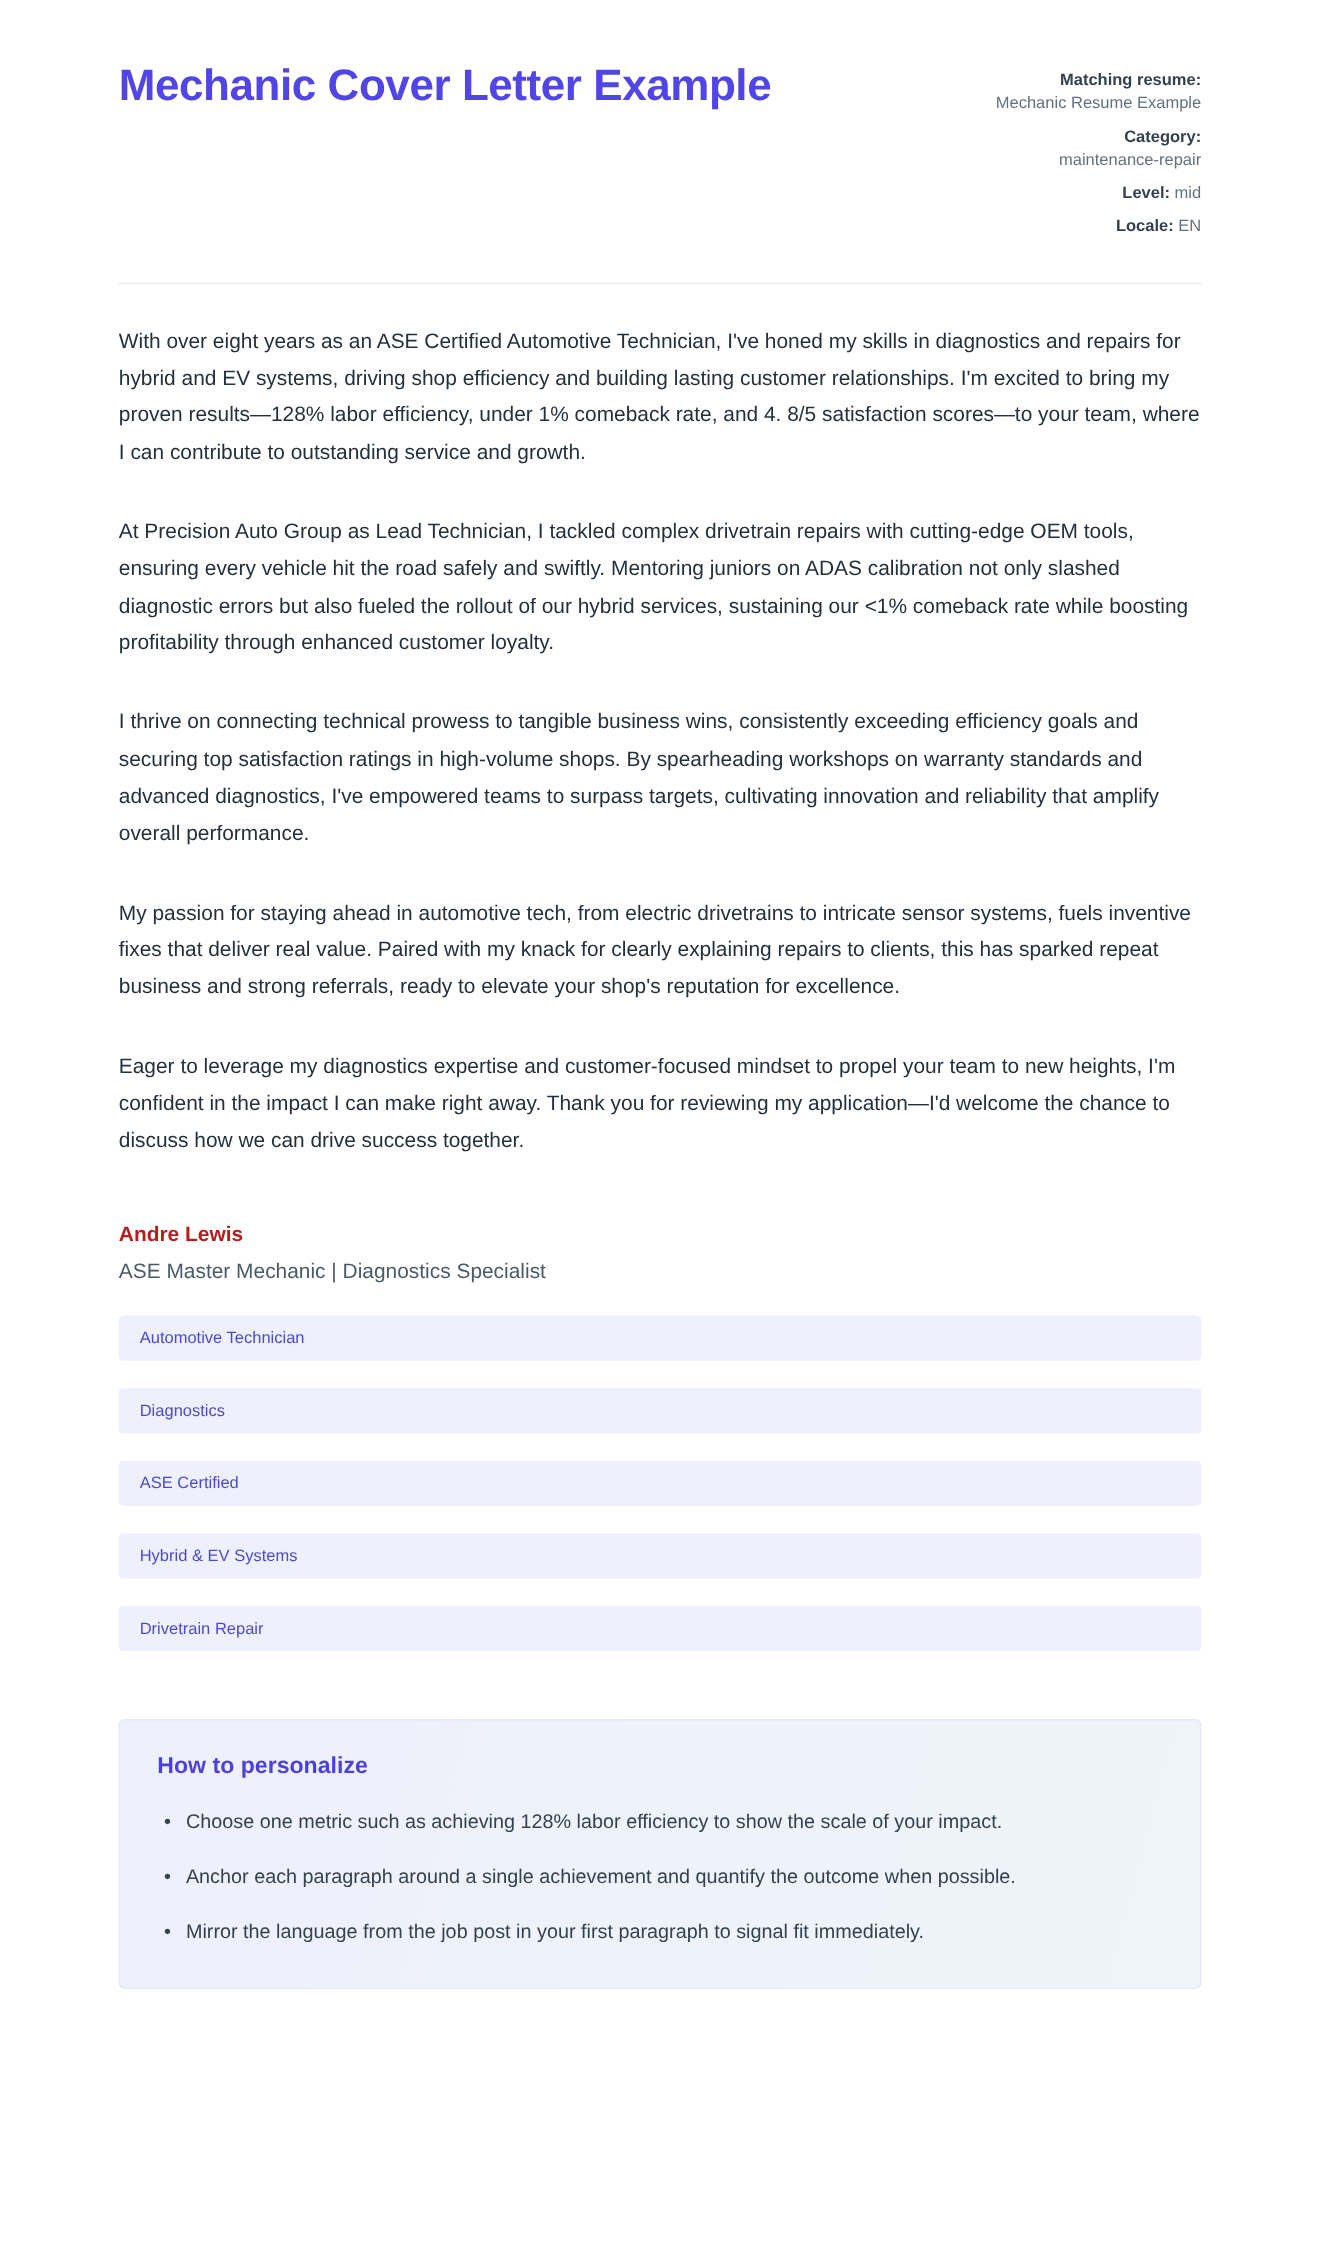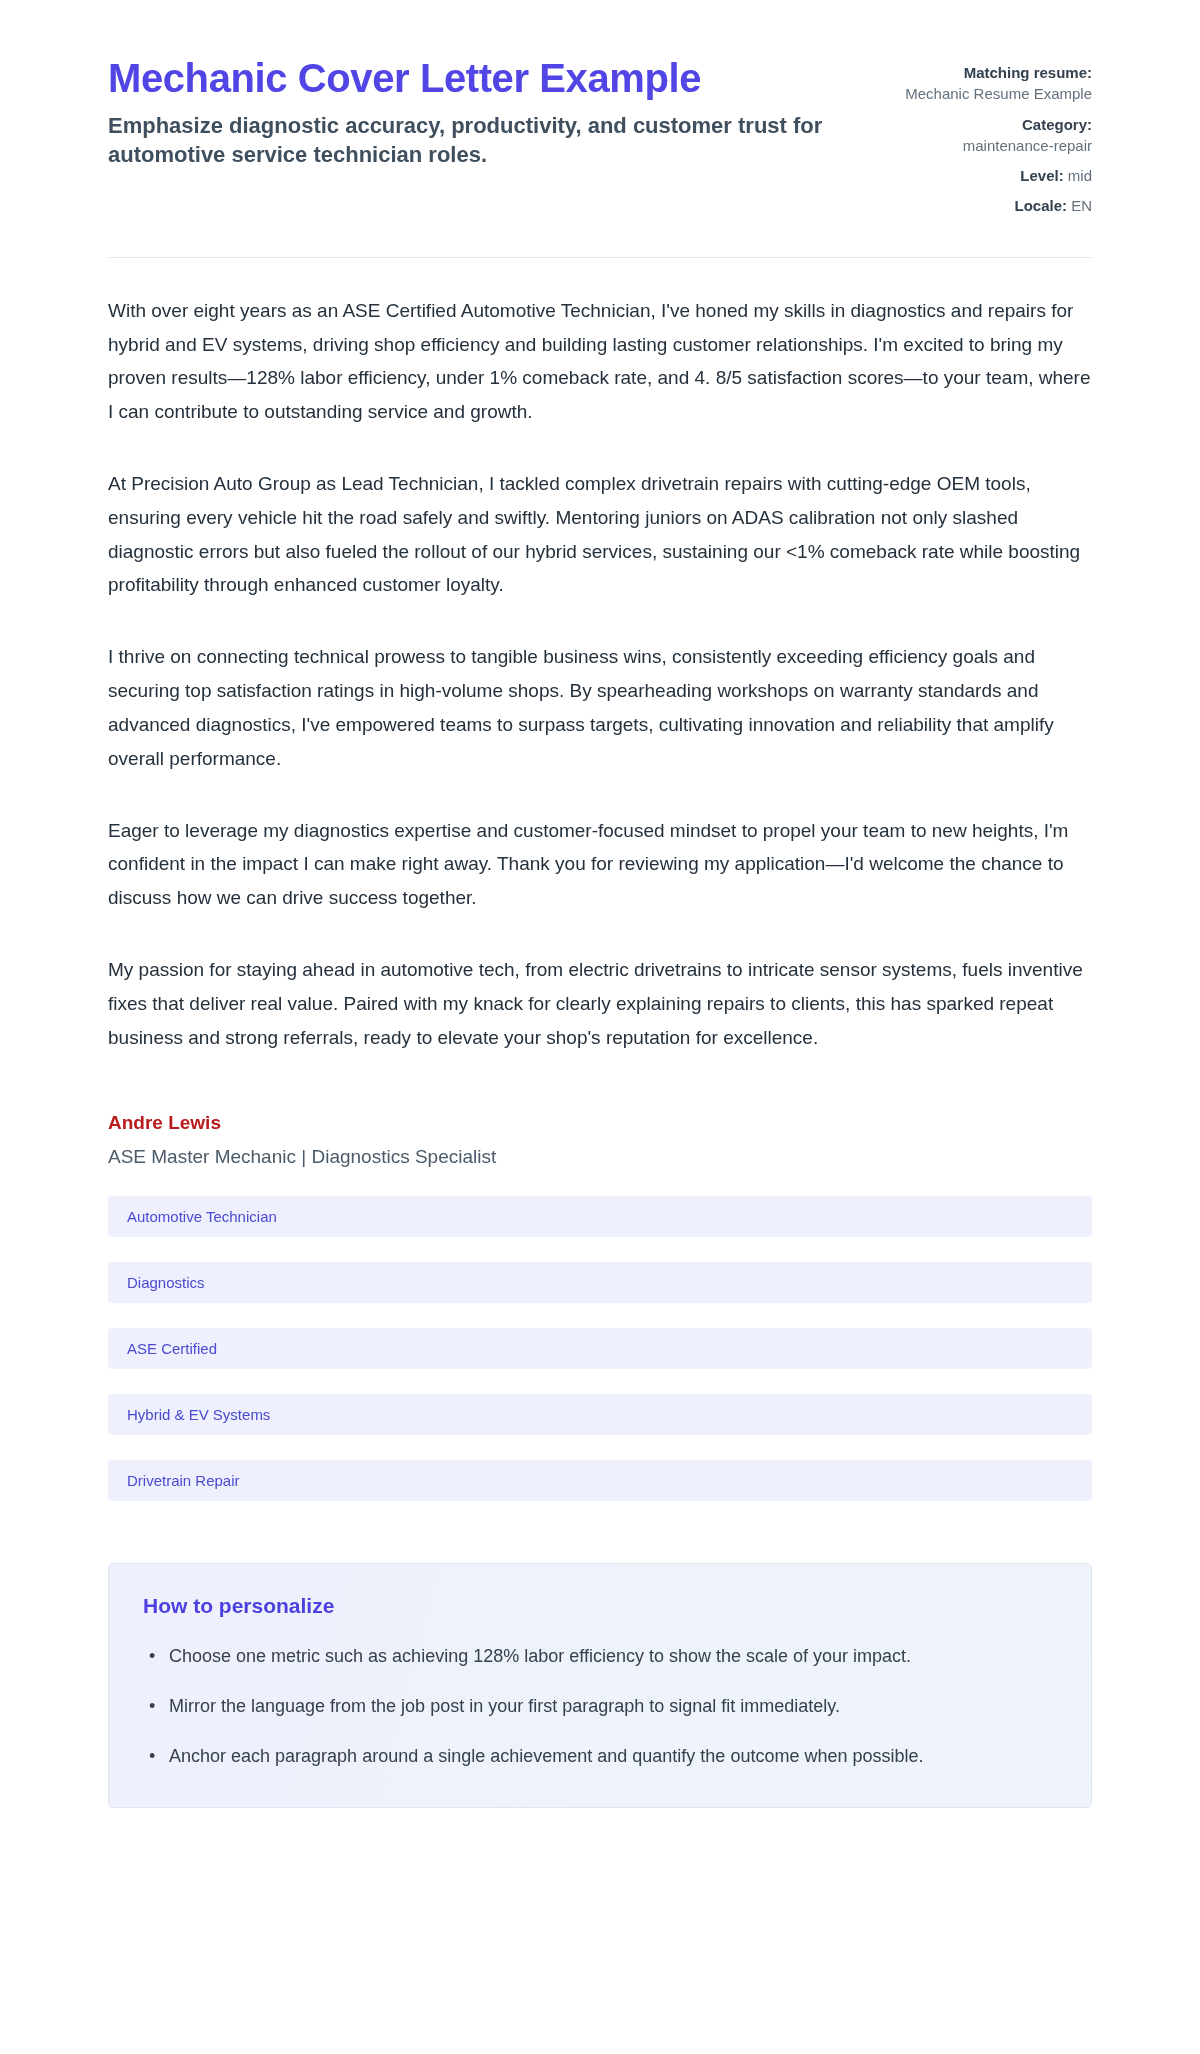--- a/index.html
+++ b/index.html
@@ -156,21 +156,20 @@
   }
 </style>
 </head>
 <body>
 
 <div class="page">
 
   <div class="header">
     <div class="header-left">
       <h1 class="doc-title">Mechanic Cover Letter Example</h1>
-      <p class="doc-subtitle">Emphasize diagnostic accuracy, productivity, and customer trust for automotive service technician roles.</p>
     </div>
 
     <aside class="meta">
       <div class="meta-row">
         <span class="meta-label">Matching resume:</span>
         <div class="meta-value">Mechanic Resume Example</div>
       </div>
       <div class="meta-row">
         <span class="meta-label">Category:</span>
         <div class="meta-value">maintenance-repair</div>
@@ -185,39 +184,39 @@
       </div>
     </aside>
   </div>
 
   <hr class="divider">
 
   <div class="letter">
     <p class="para">With over eight years as an ASE Certified Automotive Technician, I've honed my skills in diagnostics and repairs for hybrid and EV systems, driving shop efficiency and building lasting customer relationships. I'm excited to bring my proven results—128% labor efficiency, under 1% comeback rate, and 4. 8/5 satisfaction scores—to your team, where I can contribute to outstanding service and growth.</p>
     <p class="para">At Precision Auto Group as Lead Technician, I tackled complex drivetrain repairs with cutting-edge OEM tools, ensuring every vehicle hit the road safely and swiftly. Mentoring juniors on ADAS calibration not only slashed diagnostic errors but also fueled the rollout of our hybrid services, sustaining our &lt;1% comeback rate while boosting profitability through enhanced customer loyalty.</p>
     <p class="para">I thrive on connecting technical prowess to tangible business wins, consistently exceeding efficiency goals and securing top satisfaction ratings in high-volume shops. By spearheading workshops on warranty standards and advanced diagnostics, I've empowered teams to surpass targets, cultivating innovation and reliability that amplify overall performance.</p>
+    <p class="para">My passion for staying ahead in automotive tech, from electric drivetrains to intricate sensor systems, fuels inventive fixes that deliver real value. Paired with my knack for clearly explaining repairs to clients, this has sparked repeat business and strong referrals, ready to elevate your shop's reputation for excellence.</p>
     <p class="para">Eager to leverage my diagnostics expertise and customer-focused mindset to propel your team to new heights, I'm confident in the impact I can make right away. Thank you for reviewing my application—I'd welcome the chance to discuss how we can drive success together.</p>
-    <p class="para">My passion for staying ahead in automotive tech, from electric drivetrains to intricate sensor systems, fuels inventive fixes that deliver real value. Paired with my knack for clearly explaining repairs to clients, this has sparked repeat business and strong referrals, ready to elevate your shop's reputation for excellence.</p>
   </div>
 
   <div class="signature">
     <p class="sign-name">Andre Lewis</p>
     <p class="sign-role">ASE Master Mechanic | Diagnostics Specialist</p>
   </div>
 
   <div class="tags">
     <span class="tag">Automotive Technician</span>
     <span class="tag">Diagnostics</span>
     <span class="tag">ASE Certified</span>
     <span class="tag">Hybrid &amp; EV Systems</span>
     <span class="tag">Drivetrain Repair</span>
   </div>
 
   <section class="callout">
     <h2 class="callout-title">How to personalize</h2>
     <ul class="callout-list">
       <li class="callout-item">Choose one metric such as achieving 128% labor efficiency to show the scale of your impact.</li>
+      <li class="callout-item">Anchor each paragraph around a single achievement and quantify the outcome when possible.</li>
       <li class="callout-item">Mirror the language from the job post in your first paragraph to signal fit immediately.</li>
-      <li class="callout-item">Anchor each paragraph around a single achievement and quantify the outcome when possible.</li>
     </ul>
   </section>
 
 </div>
 
 </body></html>

